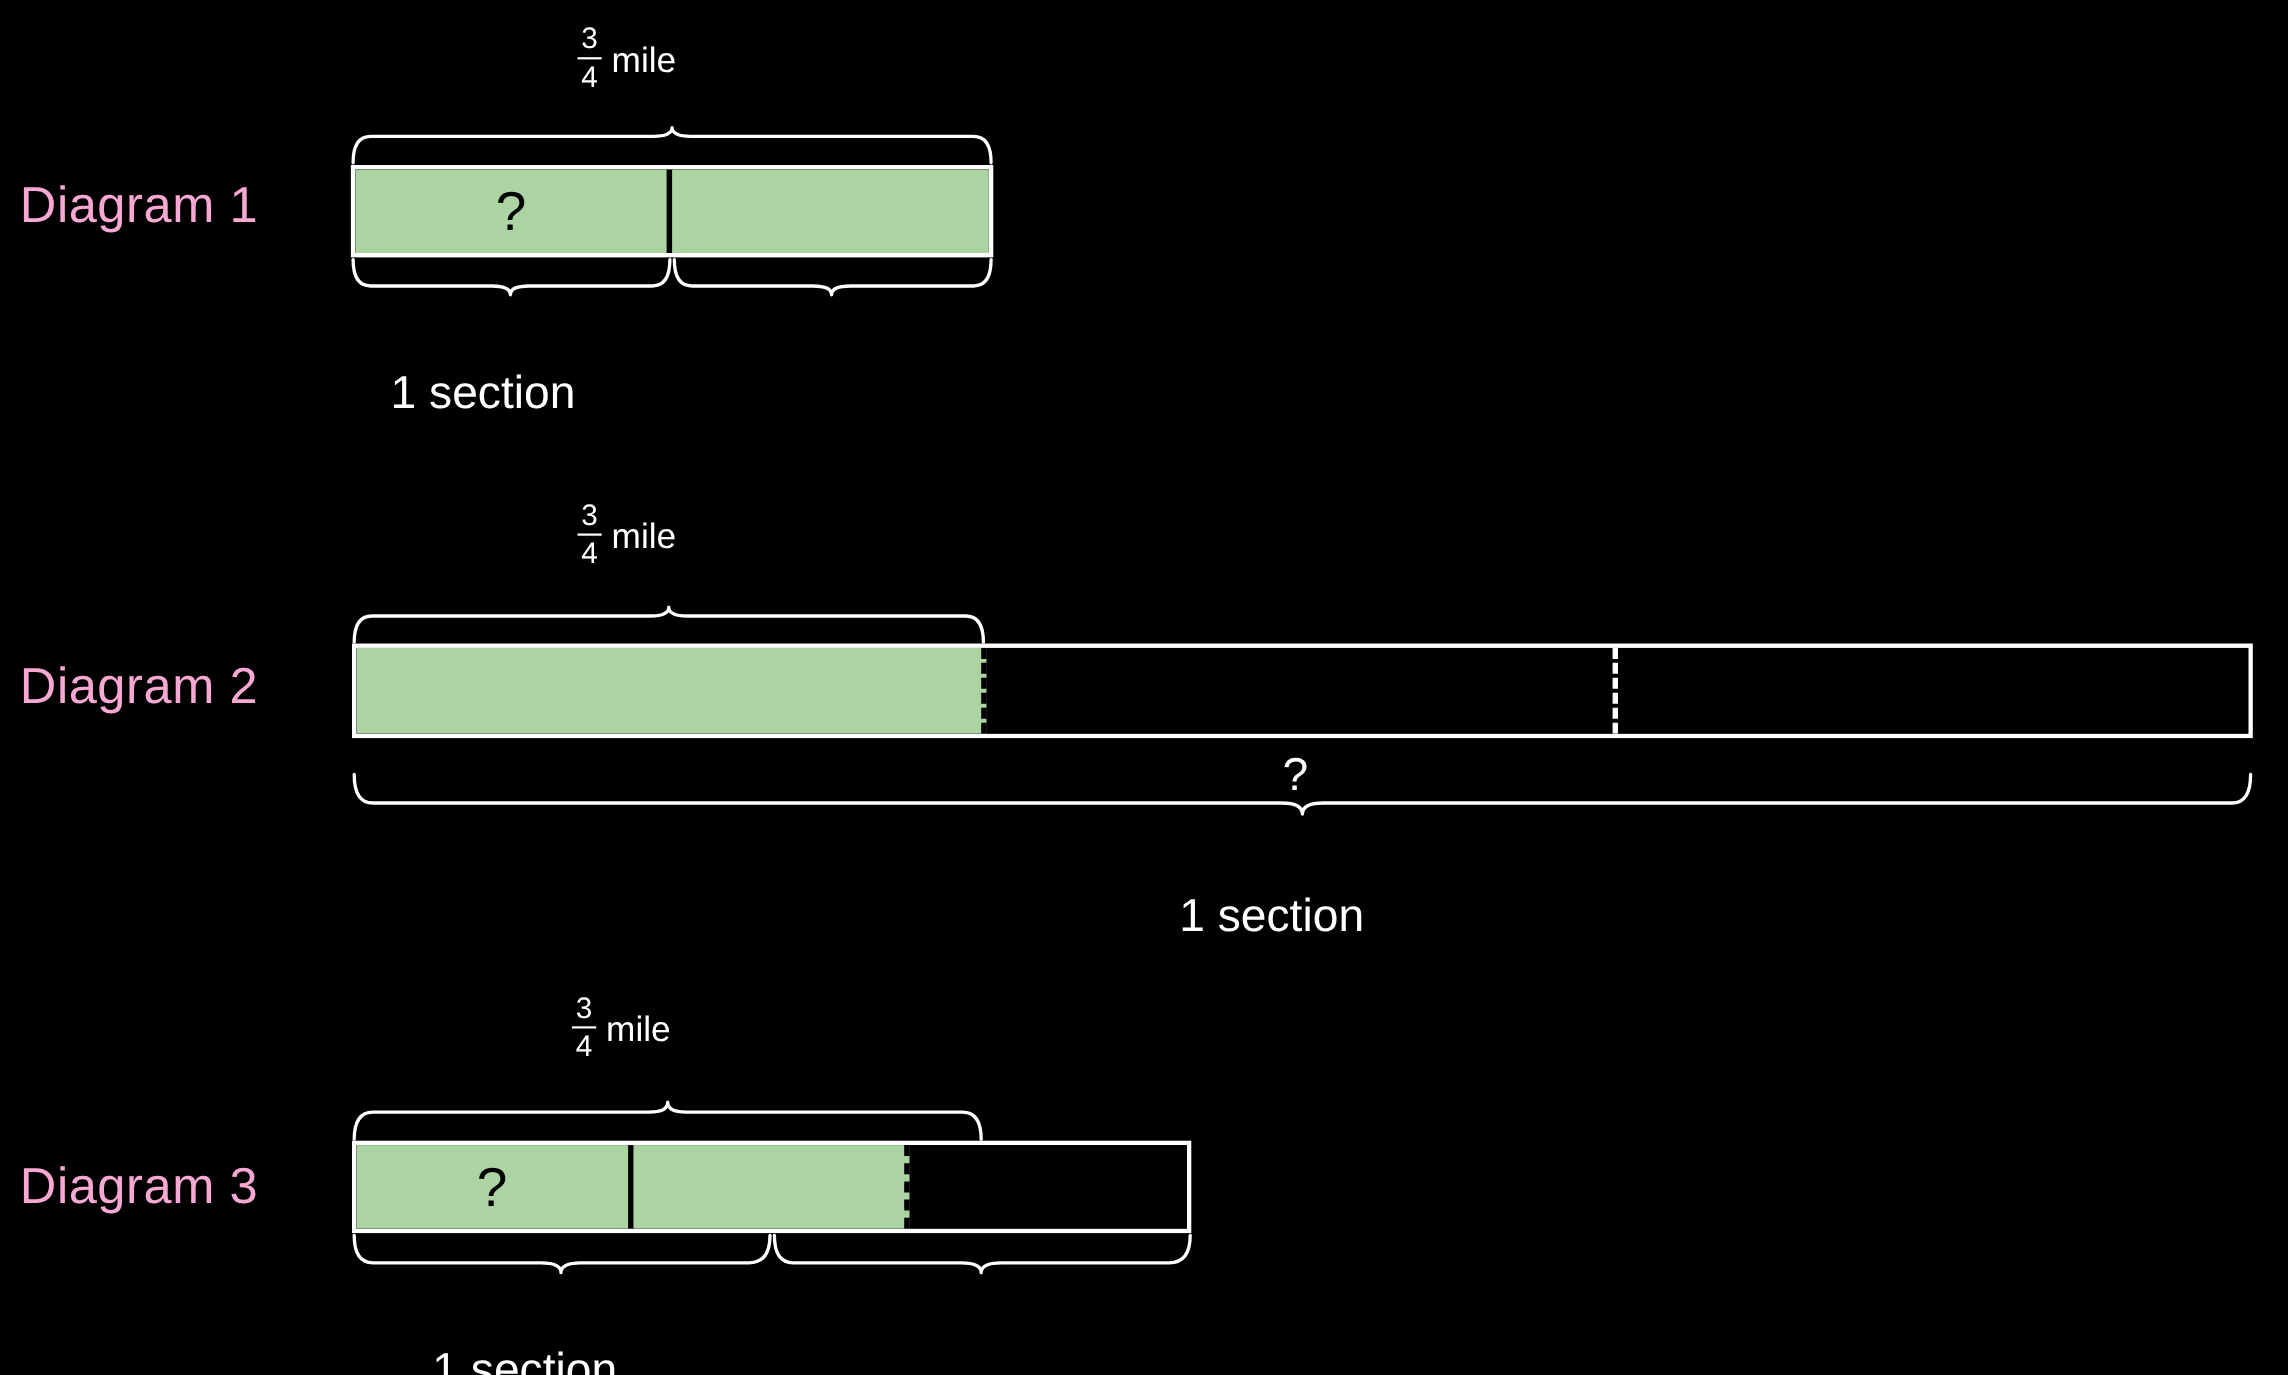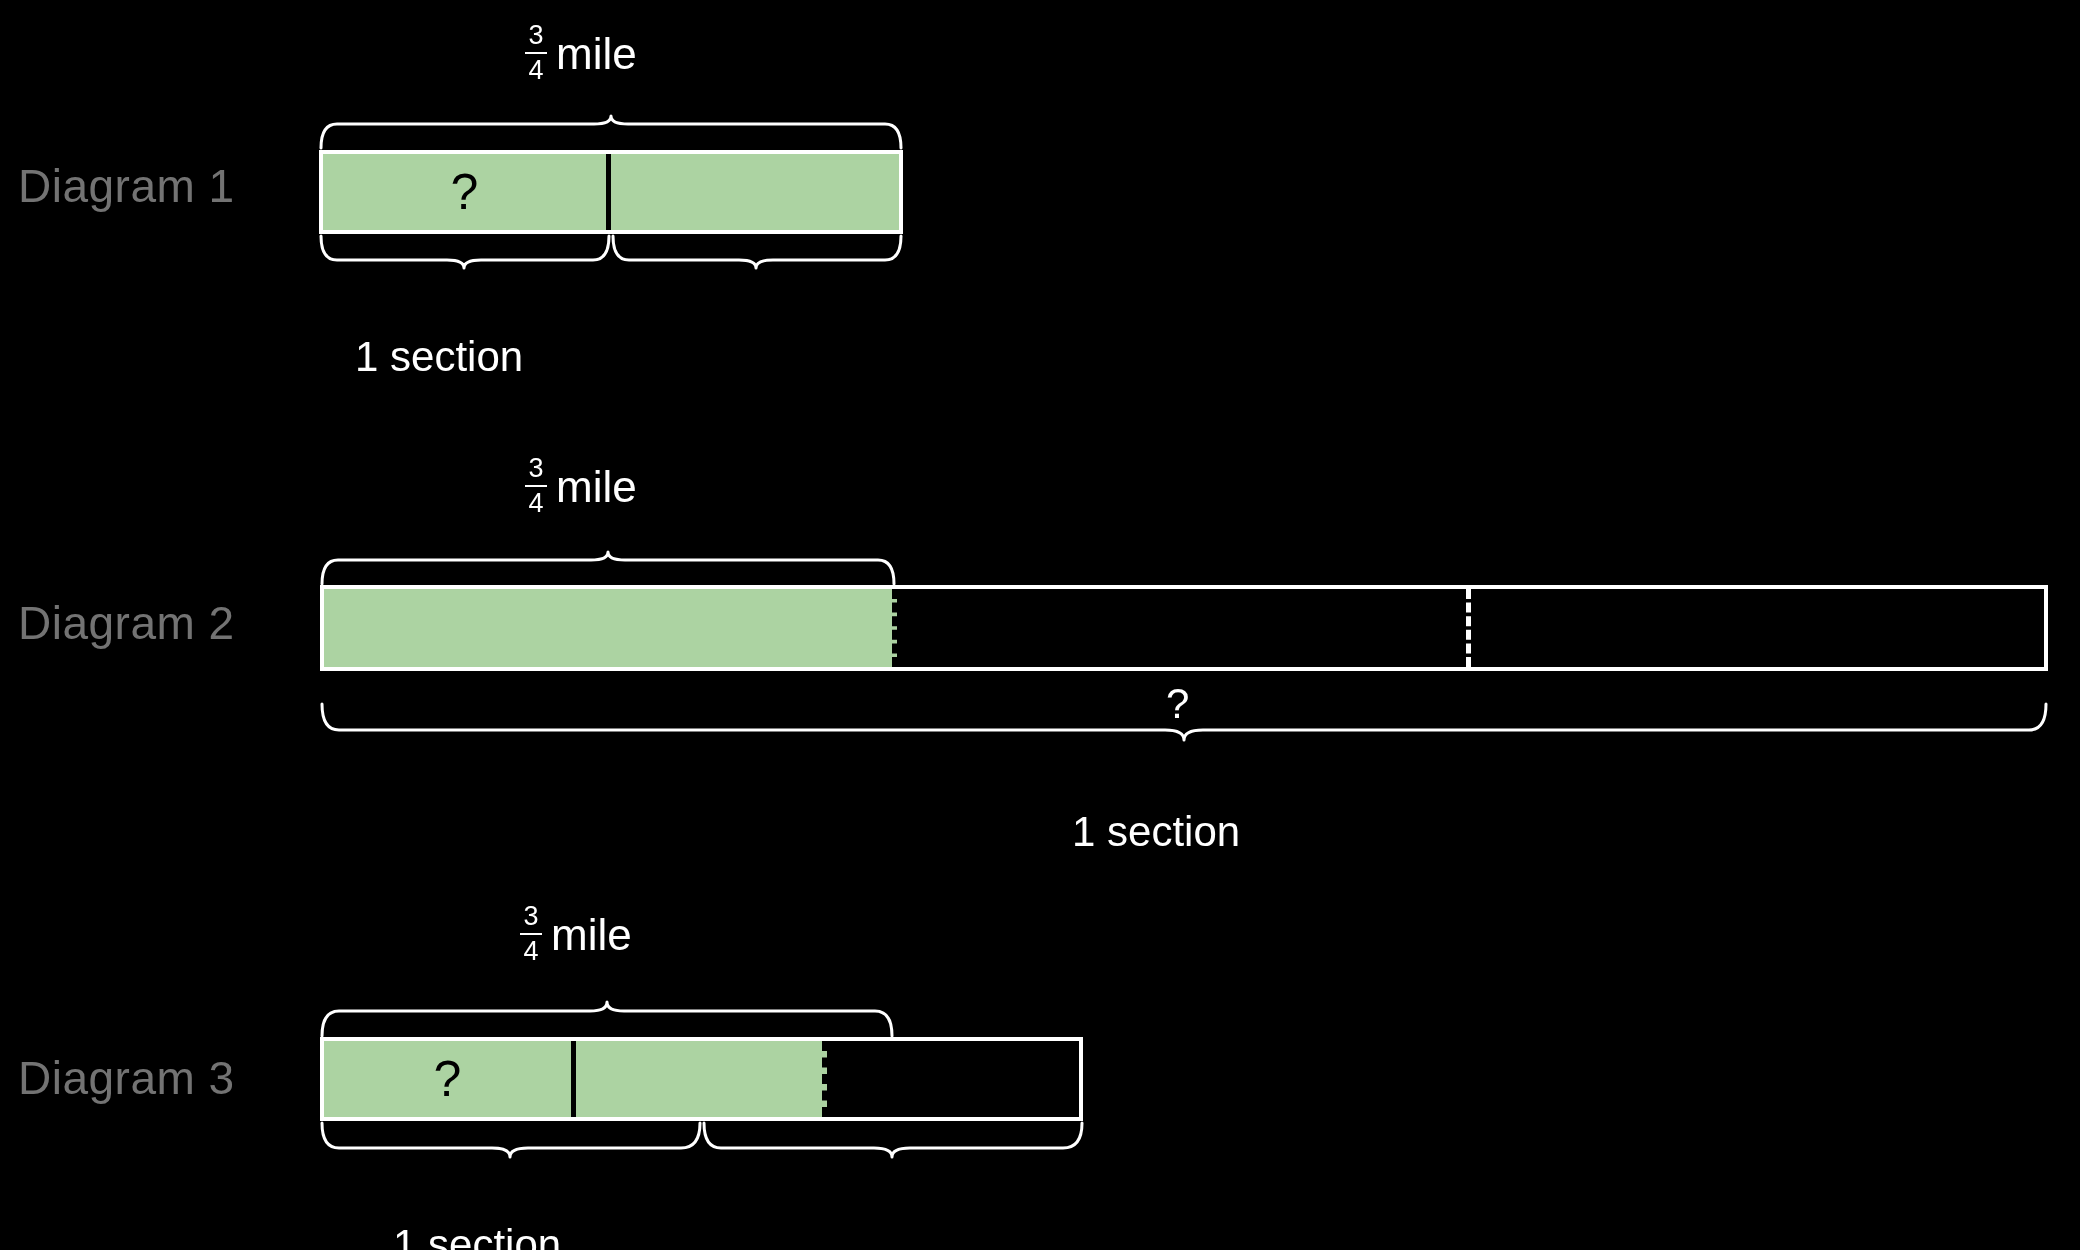--- a/index.html
+++ b/index.html
@@ -19,21 +19,21 @@
     position: absolute;
     left: 0; top: 0;
     width: 2080px;
     height: 1250px;
     background: #000000;
   }
 
   
   .row-label {
     position: absolute;
-    color: #737373;
+    color: #f9a8d4;
     font-size: 46px;
     font-weight: 400;
     letter-spacing: 0.5px;
     white-space: nowrap;
     line-height: 1;
   }
 
   
   .bar {
     position: absolute;
@@ -123,21 +123,21 @@
   .frac .num { padding: 0 2px; }
   .frac .bar-line {
     width: 100%;
     min-width: 22px;
     height: 2px;
     background: #ffffff;
     margin: 2px 0;
   }
   .frac .den { padding: 0 2px; }
   .unit {
-    font-size: 44px;
+    font-size: 32px;
     line-height: 1;
   }
 </style>
 </head>
 <body>
 
 <div class="stage">
 
   <div class="row-label" style="left:18px; top:163px;">Diagram 1</div>
 

